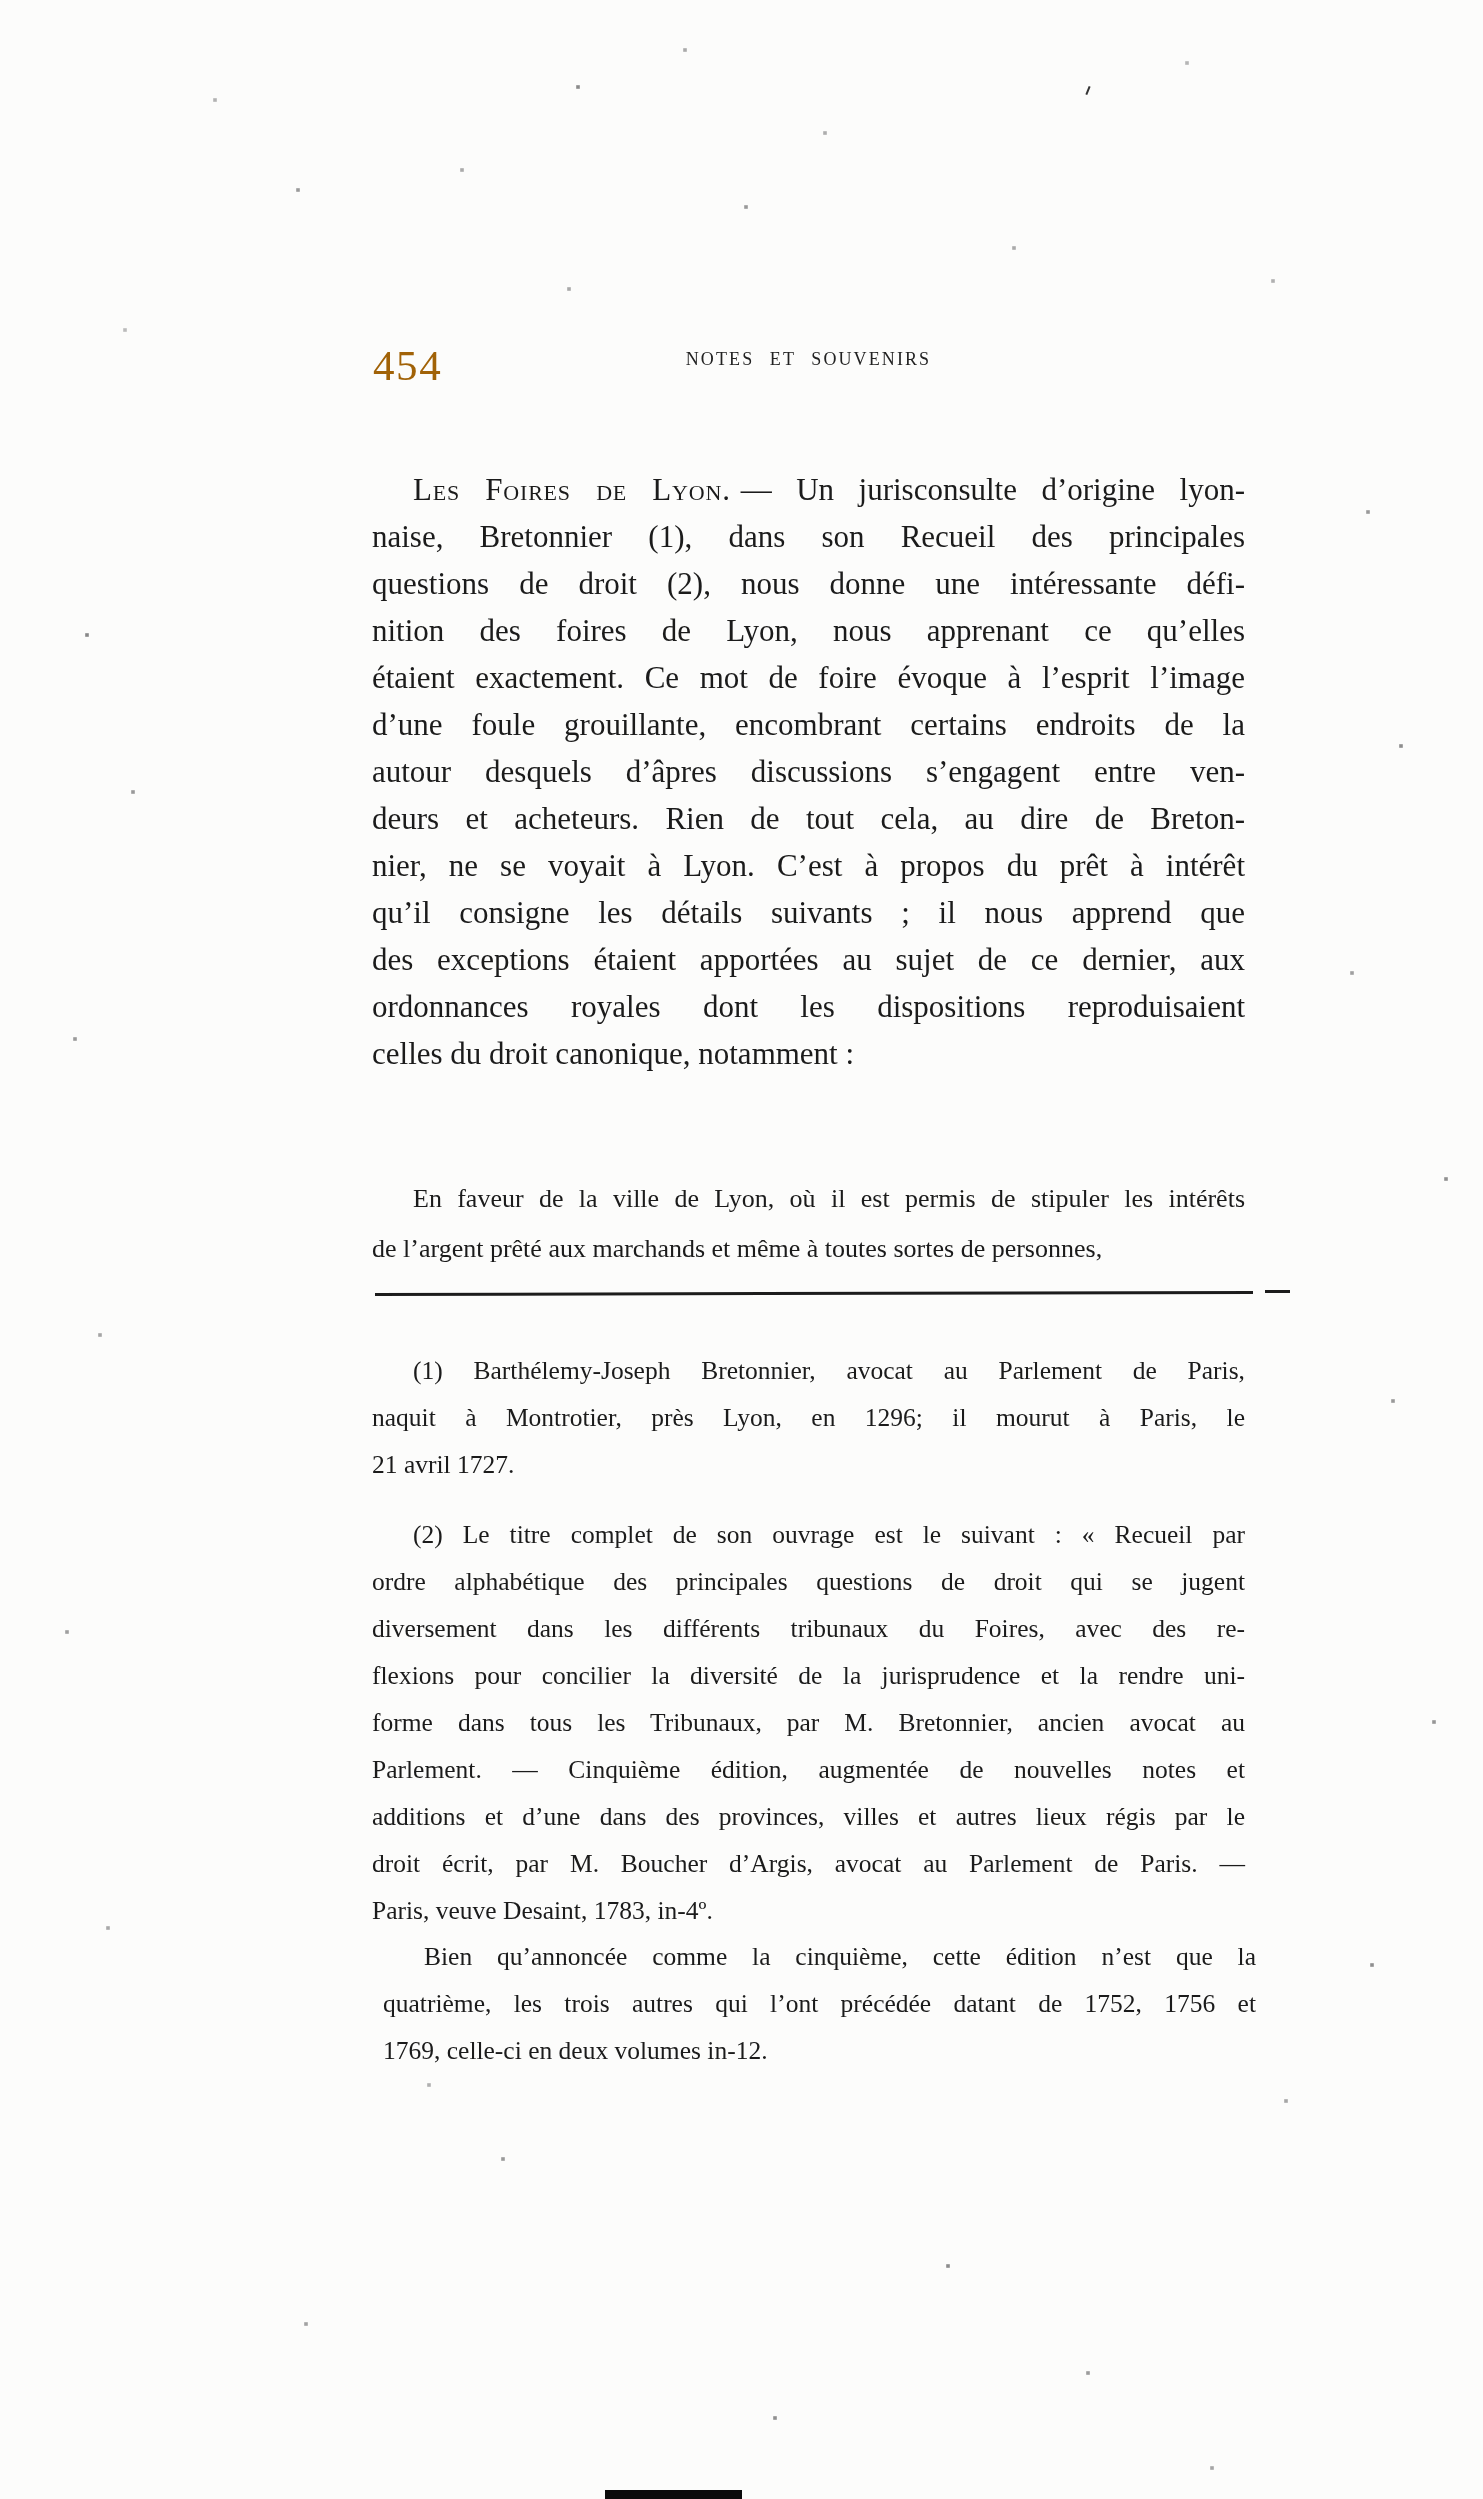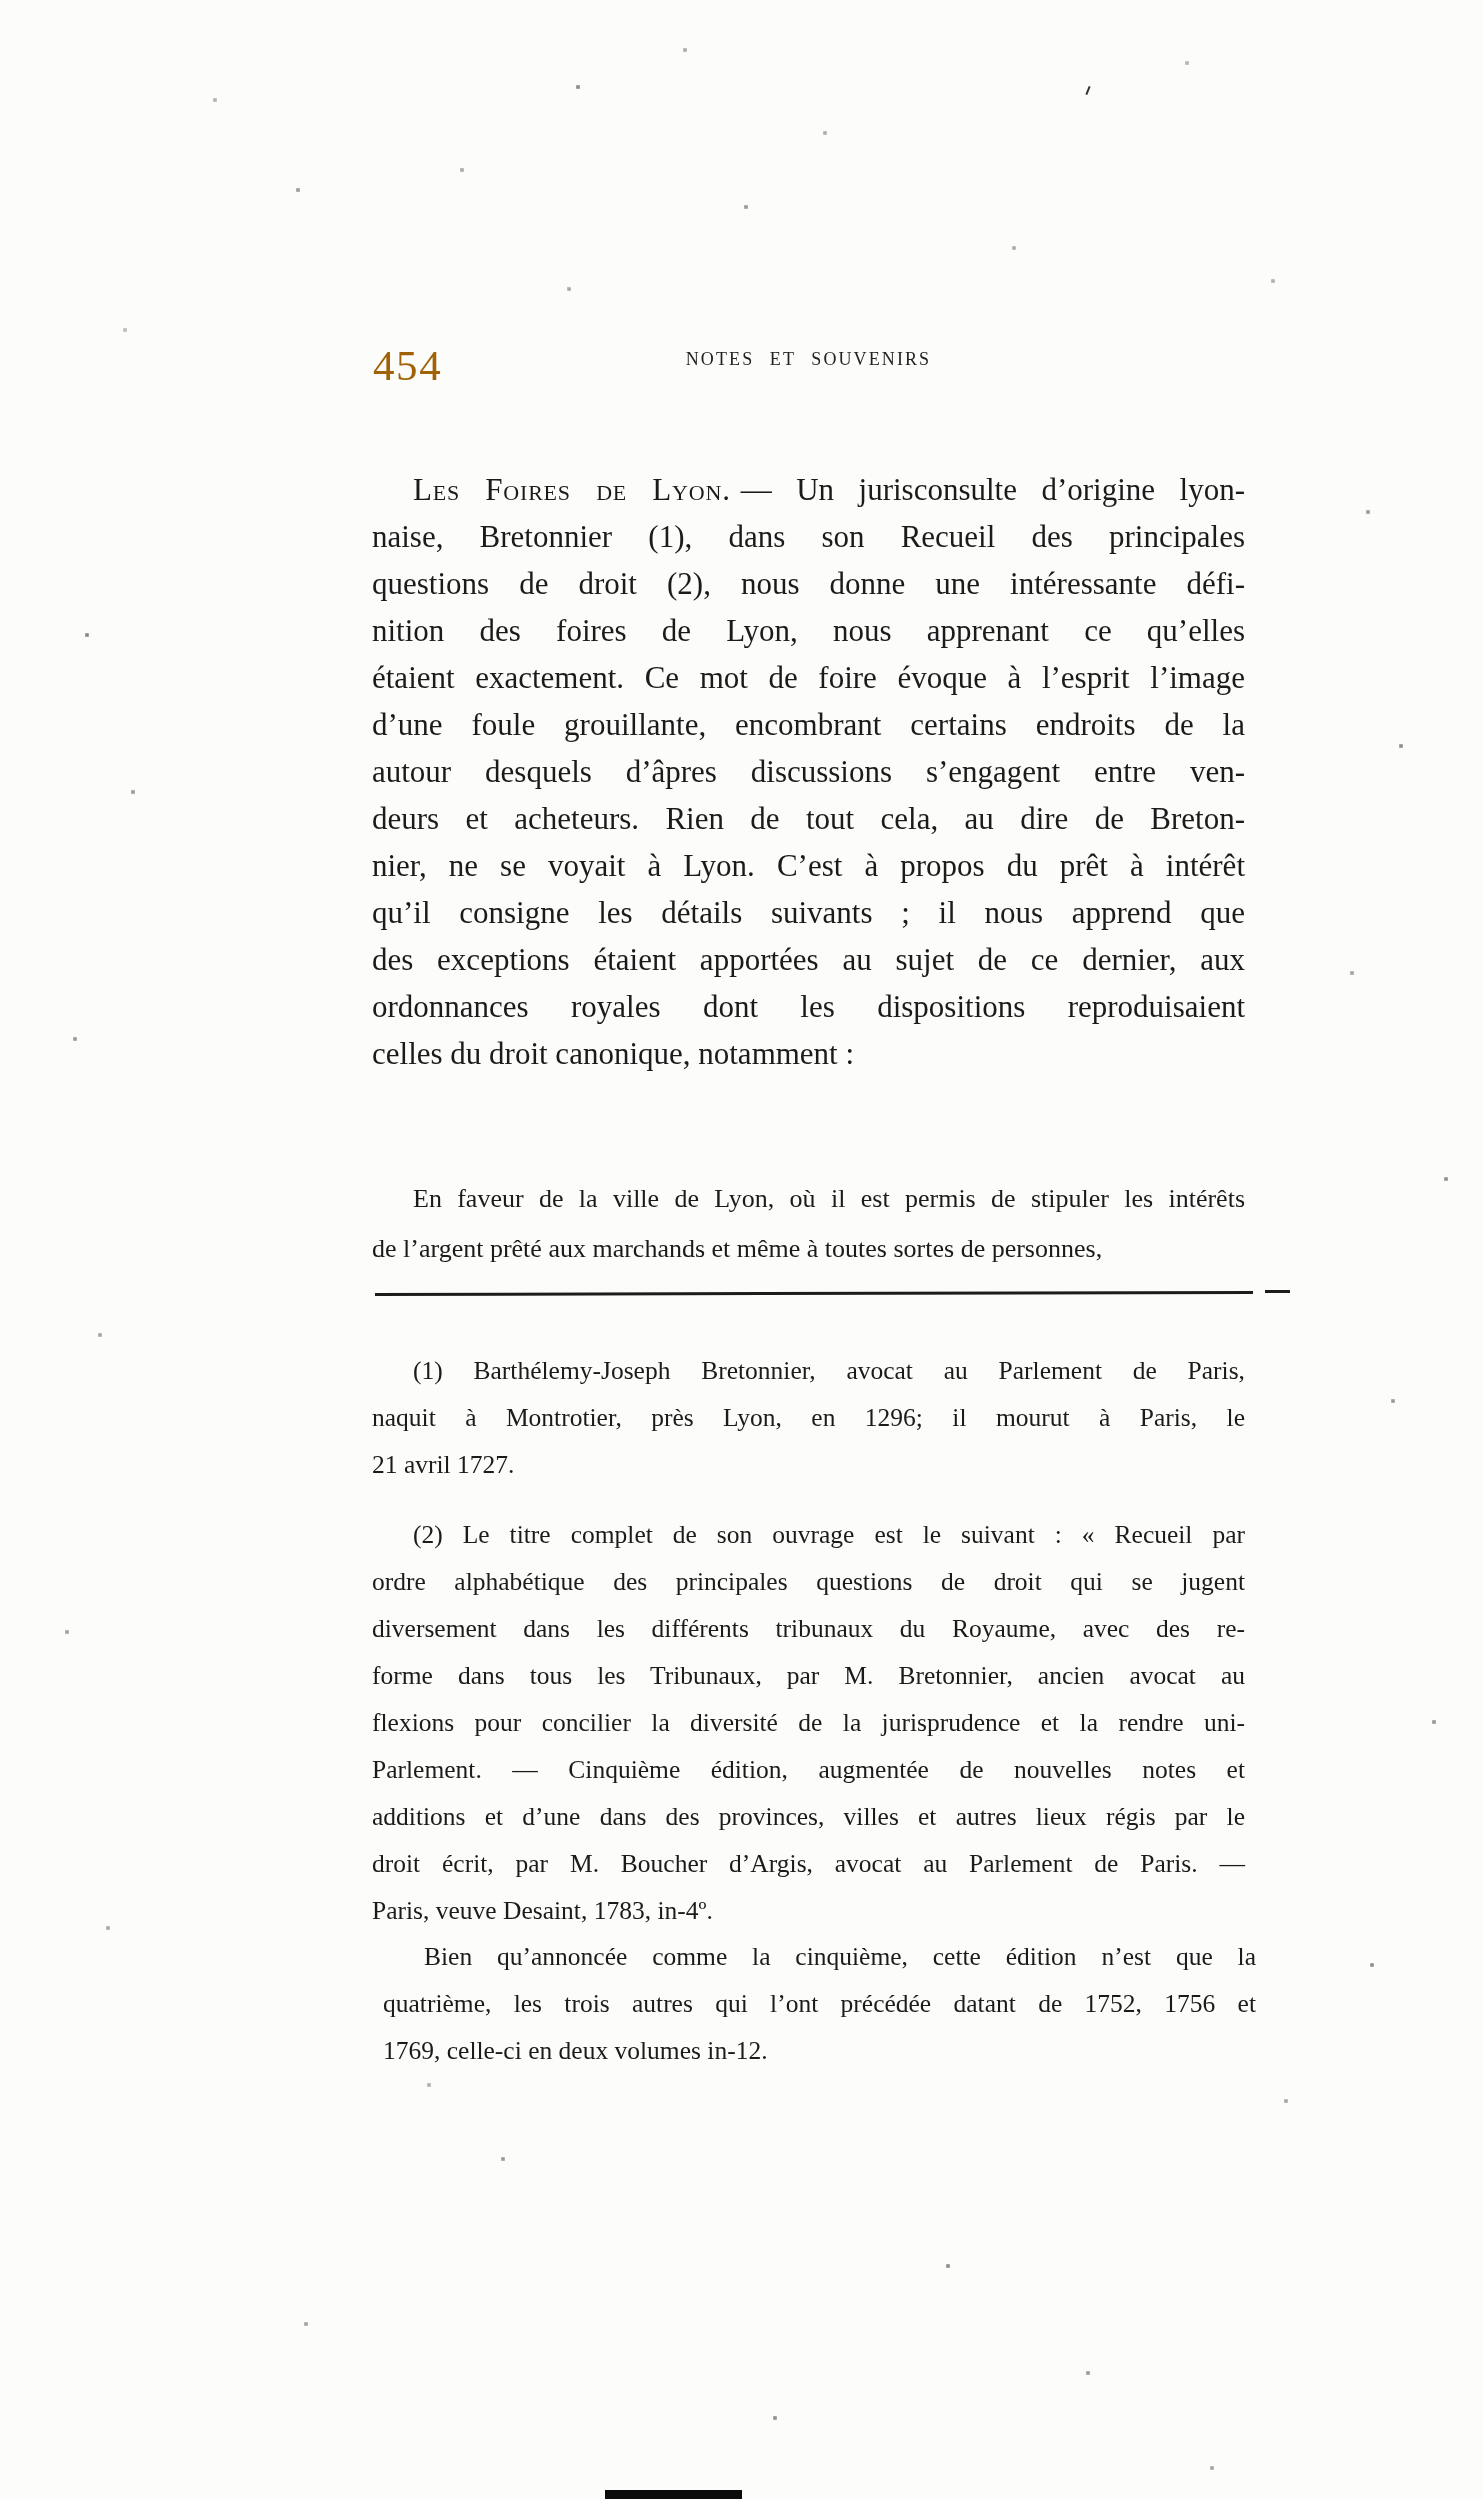--- a/index.html
+++ b/index.html
@@ -120,23 +120,23 @@
 
   <div class="footnote-block fn1">
     <div class="jline indent">(1) Barthélemy-Joseph Bretonnier, avocat au Parlement de Paris,</div>
     <div class="jline">naquit à Montrotier, près Lyon, en 1296; il mourut à Paris, le</div>
     <div class="jline jlast">21 avril 1727.</div>
   </div>
 
   <div class="footnote-block fn2">
     <div class="jline indent">(2) Le titre complet de son ouvrage est le suivant : « Recueil par</div>
     <div class="jline">ordre alphabétique des principales questions de droit qui se jugent</div>
-    <div class="jline">diversement dans les différents tribunaux du Royaume, avec des re-</div>
+    <div class="jline">diversement dans les différents tribunaux du Foires, avec des re-</div>
+    <div class="jline">flexions pour concilier la diversité de la jurisprudence et la rendre uni-</div>
     <div class="jline">forme dans tous les Tribunaux, par M. Bretonnier, ancien avocat au</div>
-    <div class="jline">flexions pour concilier la diversité de la jurisprudence et la rendre uni-</div>
     <div class="jline">Parlement. — Cinquième édition, augmentée de nouvelles notes et</div>
     <div class="jline">additions et d’une dans des provinces, villes et autres lieux régis par le</div>
     <div class="jline">droit écrit, par M. Boucher d’Argis, avocat au Parlement de Paris. —</div>
     <div class="jline jlast">Paris, veuve Desaint, 1783, in-4º.</div>
   </div>
 
   <div class="footnote-block fn3">
     <div class="jline indent">Bien qu’annoncée comme la cinquième, cette édition n’est que la</div>
     <div class="jline">quatrième, les trois autres qui l’ont précédée datant de 1752, 1756 et</div>
     <div class="jline jlast">1769, celle-ci en deux volumes in-12.</div>

